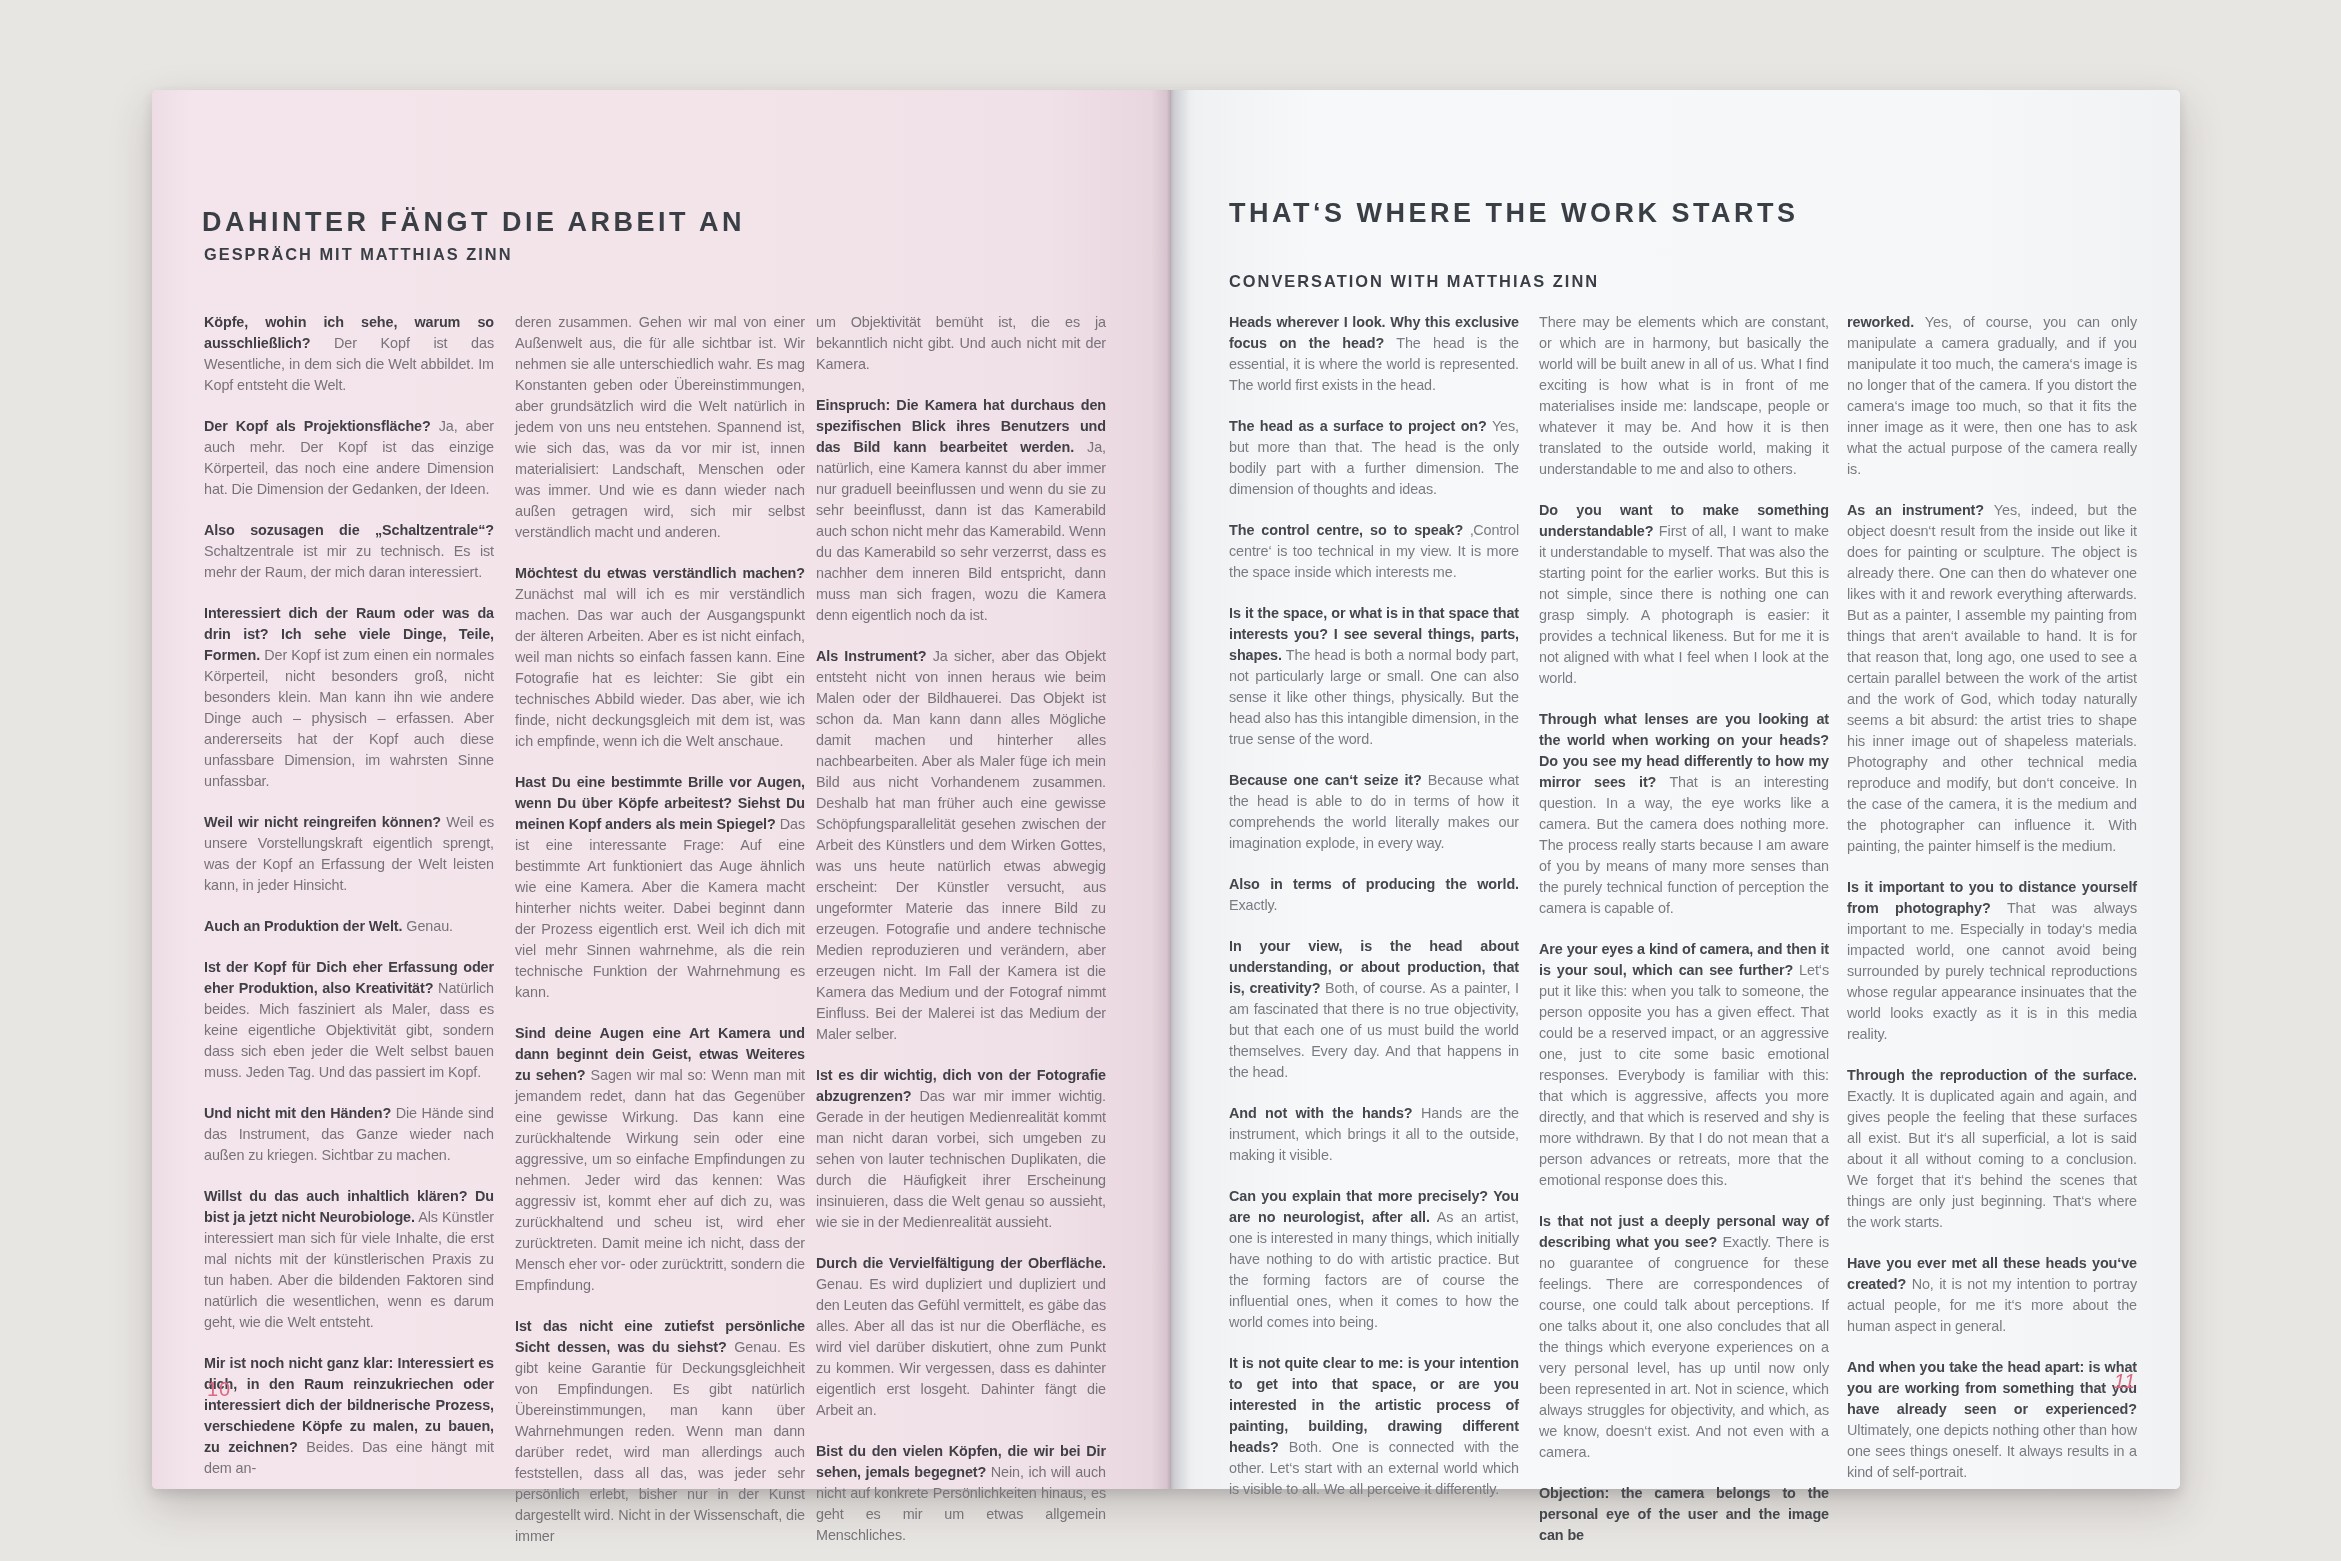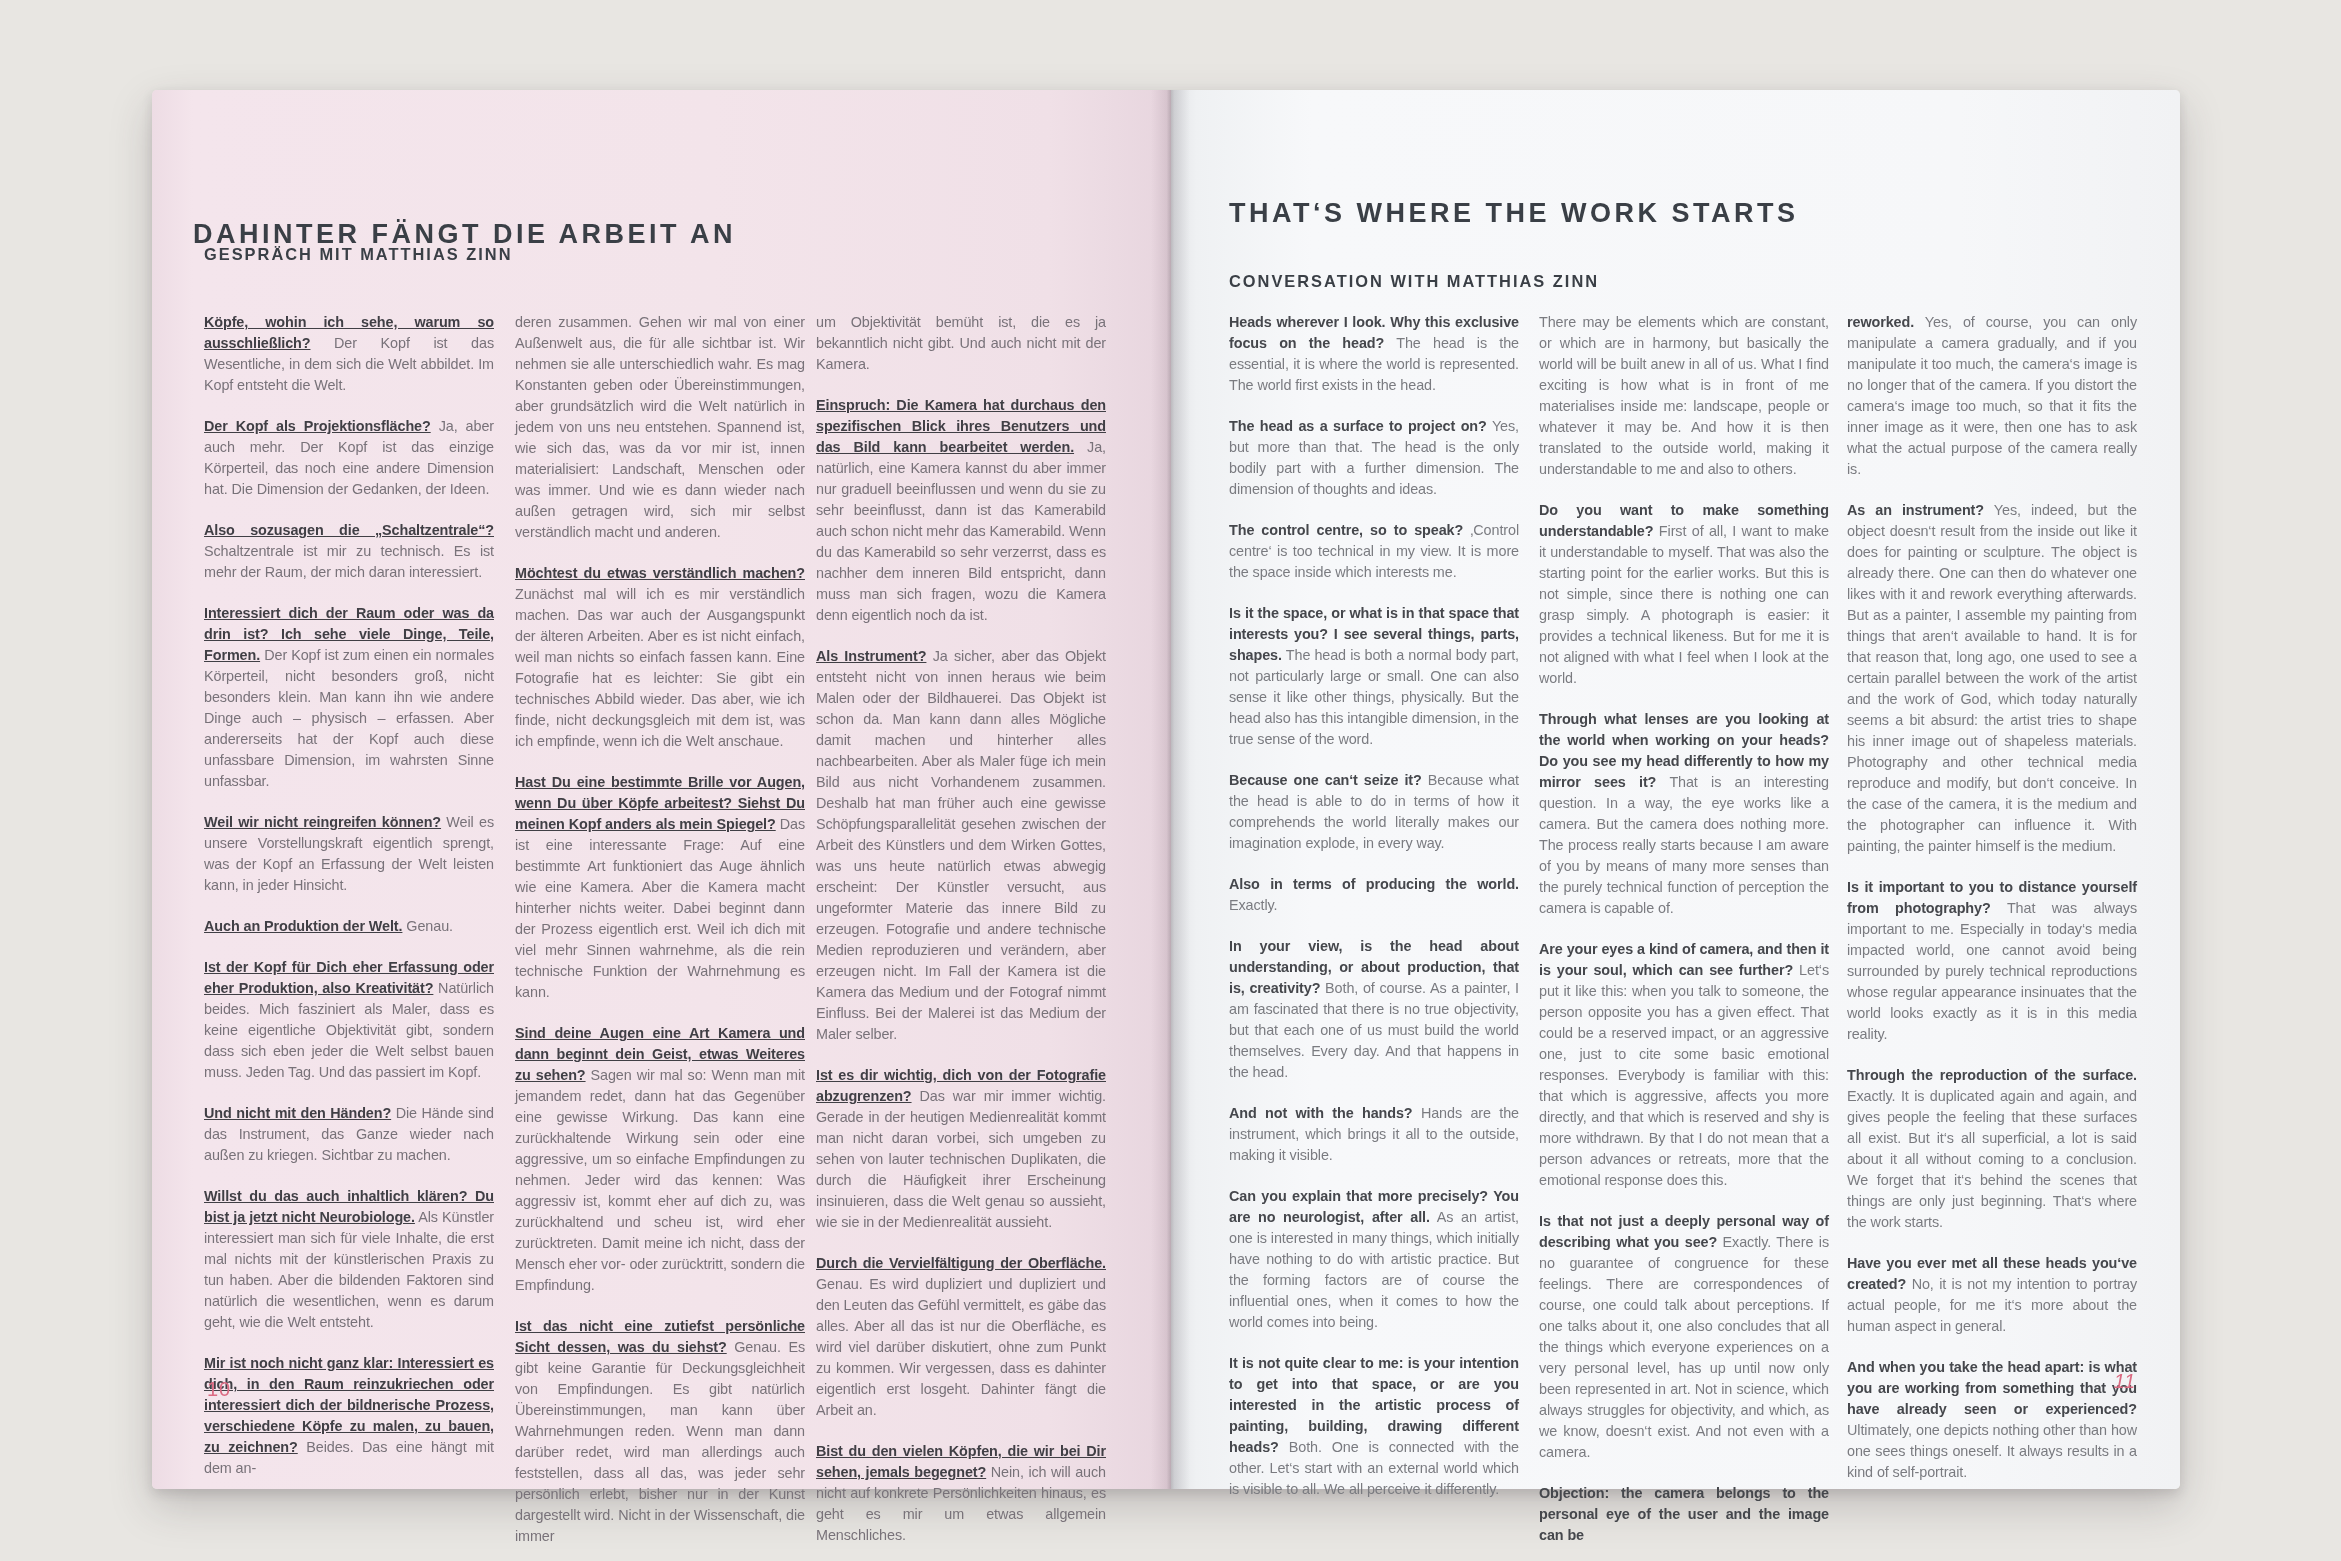--- a/index.html
+++ b/index.html
@@ -42,28 +42,28 @@
   .col{
     position:absolute; top:222px; width:290px;
     font-size:14.4px; line-height:21px; text-align:justify;
     letter-spacing:-0.1px; color:var(--a);
   }
   .para{margin-bottom:20px;}
   .para:last-child{margin-bottom:0;}
   .q{font-weight:bold; color:var(--q);}
   .a{color:var(--a);}
   .page-left .a{color:#787279;margin-top:28px;}
-  .page-left .q{color:#403f45;text-decoration:underline;}
+  .page-left .q{color:#403f45;}
   .pagenum{position:absolute; font-size:20px; letter-spacing:0.8px; color:var(--pagenum);}
   .pagenum-left{left:55px; top:1288px;}
   .pagenum-right{right:44px; top:1280px; text-align:right;font-style:italic;}
   
   .page-left  .c1{left:52px;}  .page-left  .c2{left:363px;} .page-left  .c3{left:664px;}
   .page-right .c1{left:58px;}  .page-right .c2{left:368px;} .page-right .c3{left:676px;}
-  .page-left .title{left:41px; top:117px;margin-top:12px;}
+  .page-left .title{left:50px; top:117px;}
   .page-left .subtitle{left:52px; top:155px;}
   .page-right .title{left:58px; top:108px;}
   .page-right .subtitle{left:58px; top:145px;margin-top:37px;}
 </style>
 </head>
 <body>
 
 <div class="spread">
 
   <div class="page page-left">

